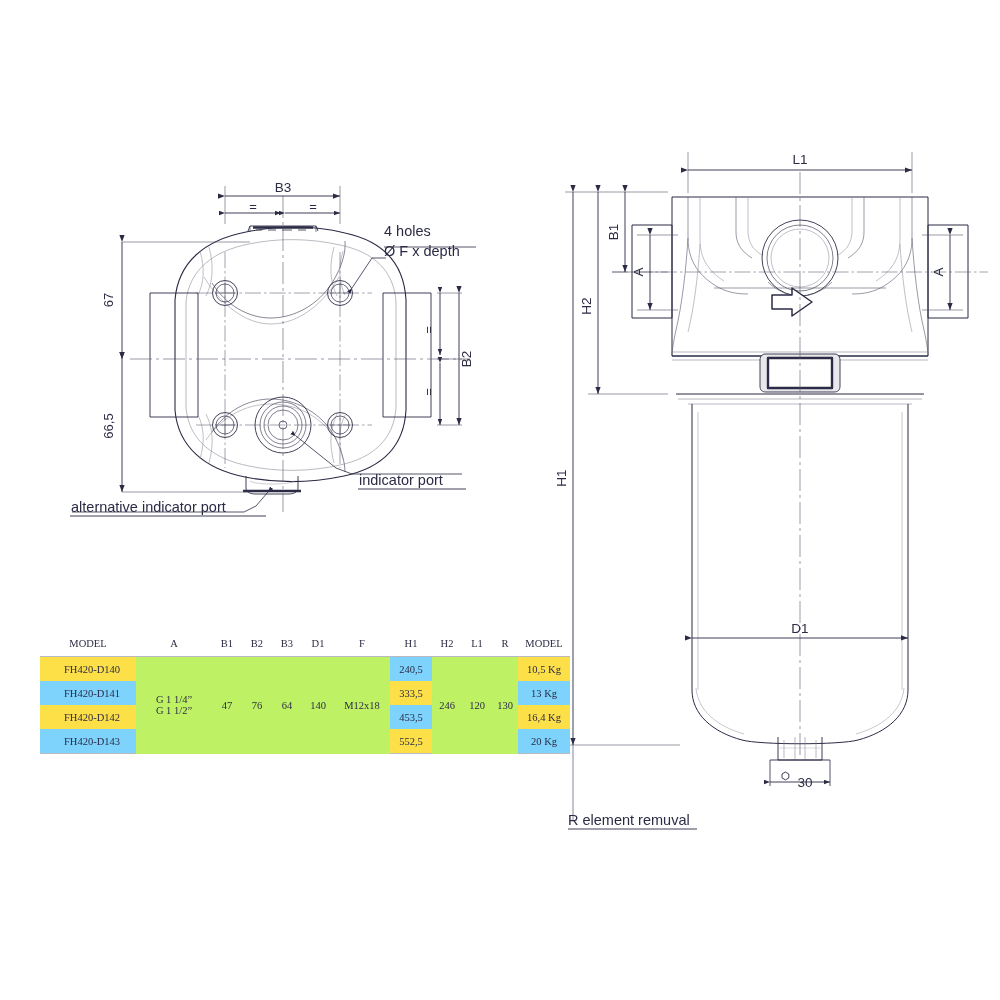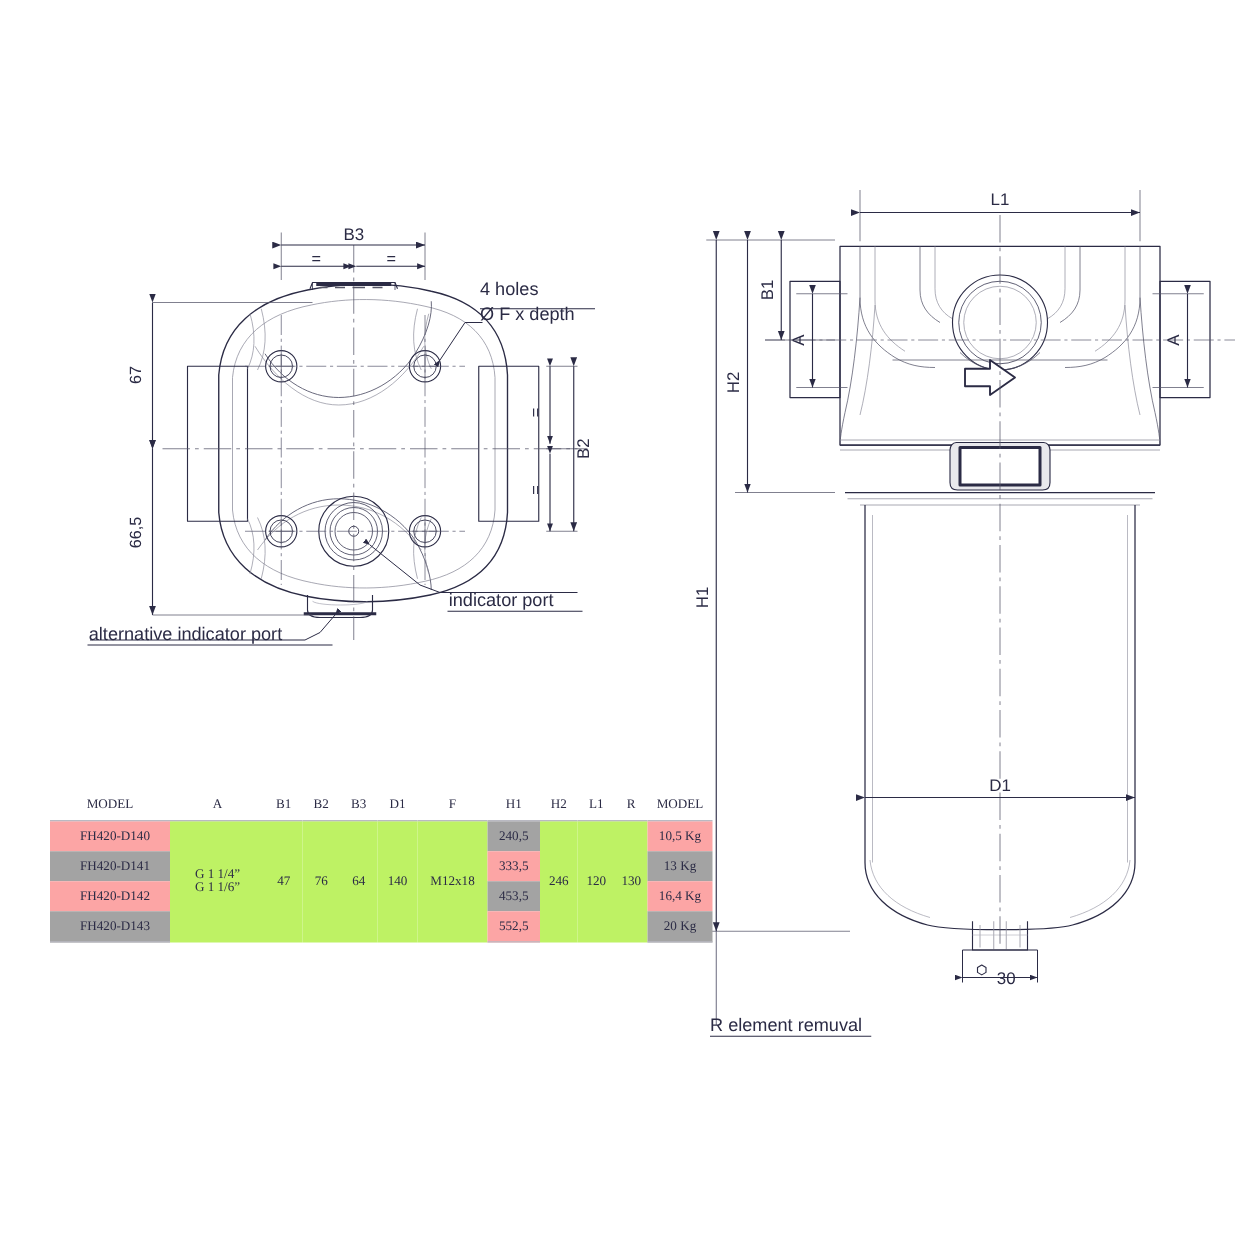--- a/index.html
+++ b/index.html
@@ -10,22 +10,22 @@
   .lbl{font-family:"Liberation Sans",sans-serif;fill:#2b2b45;}
   
   #spec-table{position:absolute;left:40px;top:632px;width:510px;
               font-family:Liberation Serif, serif;}
   #spec-table table{border-collapse:collapse;width:510px;table-layout:fixed;}
   #spec-table th{font-weight:normal;font-size:10.5px;color:#2b2b45;
                  padding:6px 0 7px 0;text-align:center;background:#ffffff;
                  border-bottom:1.3px solid #b9b9c2;}
   #spec-table td{font-size:10.5px;color:#2b2b45;text-align:center;
                  padding:3px 0;height:18px;}
-  .cg{background:#fca5a5;}
-  .cw{background:#a3a3a3;}
+  .cg{background:#fde047;}
+  .cw{background:#7dd3fc;}
   .merged{background:#bef264;vertical-align:middle;}
   .bot{border-bottom:1.3px solid #b9b9c2;}
   .model-cell{text-align:left;padding-left:8px !important;}
 </style>
 </head>
 <body>
 
 <div id="stage">
 
 <svg width="1000" height="1000" viewBox="0 0 1000 1000">
@@ -337,21 +337,21 @@
         <th>L1</th>
         <th>R</th>
         <th>MODEL</th>
       </tr>
     </thead>
     <tbody>
       <tr>
         <td class="cg model-cell">FH420-D140</td>
         <td class="merged" rowspan="4">
           <div>G 1 1/4”</div>
-          <div>G 1 1/6”</div>
+          <div>G 1 1/2”</div>
         </td>
         <td class="merged" rowspan="4">47</td>
         <td class="merged" rowspan="4">76</td>
         <td class="merged" rowspan="4">64</td>
         <td class="merged" rowspan="4">140</td>
         <td class="merged" rowspan="4">M12x18</td>
         <td class="cw">240,5</td>
         <td class="merged" rowspan="4">246</td>
         <td class="merged" rowspan="4">120</td>
         <td class="merged" rowspan="4">130</td>

